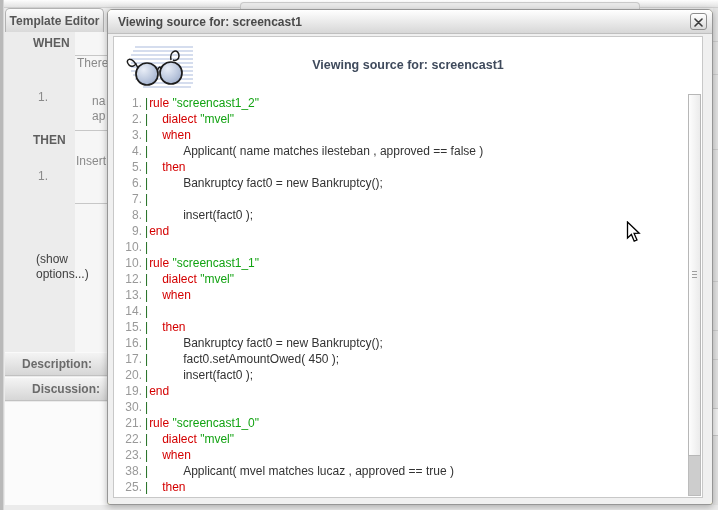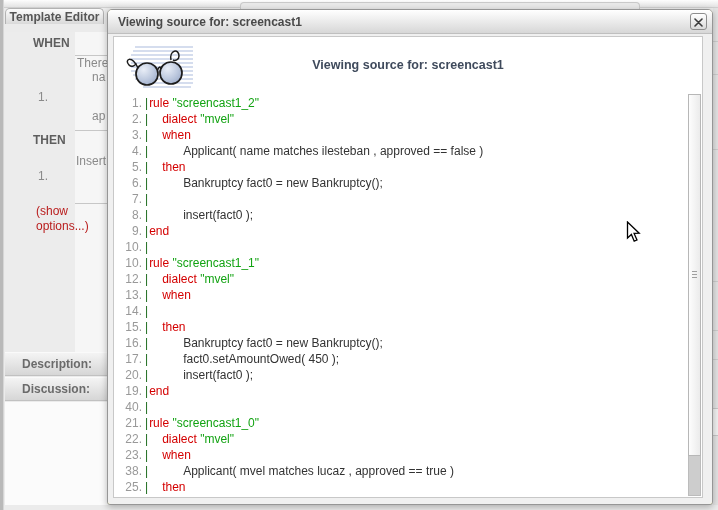--- a/index.html
+++ b/index.html
@@ -10,31 +10,31 @@
     font-family:"Liberation Sans", sans-serif;
     --kw:#d40000; --str:#12a312; --pipe:#1d6b1d; --ct:#333333; --ln:#999999;
   }
   .top-strip { position:absolute; left:0; top:0; right:0; height:8px;
     background:linear-gradient(#fdfdfd,#e3e3e3); border-bottom:1px solid #cfcfcf; }
   .ghost-tab { position:absolute; left:240px; top:2px; width:400px; height:7px;
     border:1px solid #c9c9c9; border-bottom:none; border-radius:4px 4px 0 0; background:#e9e9e9; }
   .left-edge { position:absolute; left:0; top:0; width:4px; height:510px;
     background:#b9b9b9; border-right:1px solid #d6d6d6; }
 
-  .tab { position:absolute; left:5px; top:8px; width:99px; height:16px;
+  .tab { position:absolute; left:5px; top:8px; width:99px; height:24px;
     background:linear-gradient(#fbfbfb,#d9d9d9); border:1px solid #b2b2b2; border-bottom:none;
     border-radius:5px 5px 0 0; display:flex; align-items:center; justify-content:center;
     font-weight:bold; font-size:12px; color:#565656; }
 
   .left-panel { position:absolute; left:5px; top:32px; width:105px; height:320px; background:#ececec; }
   .lp-col { position:absolute; left:70px; top:0; width:35px; height:100%; background:#f6f6f6; }
   .lp-div { position:absolute; left:70px; width:35px; height:0; border-top:1px solid #c7c7c7; }
   .lp-text { position:absolute; font-size:12px; color:#8a8a8a; white-space:nowrap; overflow:hidden; }
   .lp-head { position:absolute; font-size:12px; font-weight:bold; color:#5e5e5e; }
-  .lp-link { position:absolute; font-size:12px; color:#b91c1c; width:64px; line-height:15px; cursor:pointer; }
+  .lp-link { position:absolute; font-size:12px; color:#404040; width:64px; line-height:15px; cursor:pointer;margin-top:48px; }
 
   .side-bar { position:absolute; left:5px; width:105px; height:24px;
     background:linear-gradient(#f4f4f4,#d6d6d6); border-top:1px solid #fafafa; border-bottom:1px solid #c1c1c1;
     display:flex; align-items:center; padding-left:17px;
     font-weight:bold; font-size:12px; color:#6b6b6b; cursor:pointer; }
   .bottom-white { position:absolute; left:5px; top:402px; width:105px; height:103px; background:#fbfbfb; }
 
   .right-strip { position:absolute; left:713px; top:8px; width:5px; height:497px; background:#e3e3e3; }
   .rs-line { position:absolute; left:0; width:100%; height:0; border-top:1px solid #cdcdcd; }
   .rs-box { position:absolute; left:0; top:400px; width:100%; height:28px;
@@ -88,33 +88,33 @@
   <span>Template Editor</span>
 </div>
 
 <div class="left-panel">
   <div class="lp-col"></div>
   <div class="lp-div" style="top:23px;"></div>
   <div class="lp-div" style="top:98px;"></div>
   <div class="lp-div" style="top:171px;"></div>
   <div class="lp-head" style="left:28px; top:4px;">WHEN</div>
   <div class="lp-text" style="left:72px; top:24px; width:33px;">There i</div>
-  <div class="lp-text" style="left:87px; top:38px; width:18px;">na</div>
+  <div class="lp-text" style="left:87px; top:62px; width:18px;">na</div>
   <div class="lp-text" style="left:87px; top:77px; width:18px;">ap</div>
   <div class="lp-text" style="left:33px; top:58px;">1.</div>
   <div class="lp-head" style="left:28px; top:101px;">THEN</div>
   <div class="lp-text" style="left:71px; top:122px; width:34px;">Insert B</div>
   <div class="lp-text" style="left:33px; top:137px;">1.</div>
   <div class="lp-link" style="left:31px; top:172px;">(show options...)</div>
 </div>
 
 <div class="side-bar" style="top:352px;">
   <span>Description:</span>
 </div>
-<div class="side-bar" style="top:377px;">
+<div class="side-bar" style="top:377px;justify-content:center;">
   <span>Discussion:</span>
 </div>
 <div class="bottom-white"></div>
 
 <div class="right-strip">
   <div class="rs-line" style="top:33px;"></div>
   <div class="rs-line" style="top:66px;"></div>
   <div class="rs-line" style="top:141px;"></div>
   <div class="rs-line" style="top:273px;"></div>
   <div class="rs-line" style="top:322px;"></div>
@@ -178,21 +178,21 @@
           <div class="line"><span class="ln">10.</span><span class="pipe">|</span><span class="ind0"></span></div>
           <div class="line"><span class="ln">10.</span><span class="pipe">|</span><span class="ind0"><span class="kw">rule </span><span class="str">"screencast1_1"</span></span></div>
           <div class="line"><span class="ln">12.</span><span class="pipe">|</span><span class="ind1"><span class="kw">dialect </span><span class="str">"mvel"</span></span></div>
           <div class="line"><span class="ln">13.</span><span class="pipe">|</span><span class="ind1"><span class="kw">when</span></span></div>
           <div class="line"><span class="ln">14.</span><span class="pipe">|</span></div>
           <div class="line"><span class="ln">15.</span><span class="pipe">|</span><span class="ind1"><span class="kw">then</span></span></div>
           <div class="line"><span class="ln">16.</span><span class="pipe">|</span><span class="ind2"><span class="ct">Bankruptcy fact0 = new Bankruptcy();</span></span></div>
           <div class="line"><span class="ln">17.</span><span class="pipe">|</span><span class="ind2"><span class="ct">fact0.setAmountOwed( 450 );</span></span></div>
           <div class="line"><span class="ln">20.</span><span class="pipe">|</span><span class="ind2"><span class="ct">insert(fact0 );</span></span></div>
           <div class="line"><span class="ln">19.</span><span class="pipe">|</span><span class="ind0"><span class="kw">end</span></span></div>
-          <div class="line"><span class="ln">40.</span><span class="pipe">|</span><span class="ind0"></span></div>
+          <div class="line"><span class="ln">30.</span><span class="pipe">|</span><span class="ind0"></span></div>
           <div class="line"><span class="ln">21.</span><span class="pipe">|</span><span class="ind0"><span class="kw">rule </span><span class="str">"screencast1_0"</span></span></div>
           <div class="line"><span class="ln">22.</span><span class="pipe">|</span><span class="ind1"><span class="kw">dialect </span><span class="str">"mvel"</span></span></div>
           <div class="line"><span class="ln">23.</span><span class="pipe">|</span><span class="ind1"><span class="kw">when</span></span></div>
           <div class="line"><span class="ln">38.</span><span class="pipe">|</span><span class="ind2"><span class="ct">Applicant( mvel matches lucaz , approved == true )</span></span></div>
           <div class="line"><span class="ln">25.</span><span class="pipe">|</span><span class="ind1"><span class="kw">then</span></span></div>
         </div>
       <div class="scrollbar">
         <div class="sb-thumb">
           <div class="sb-grip"></div>
         </div>

